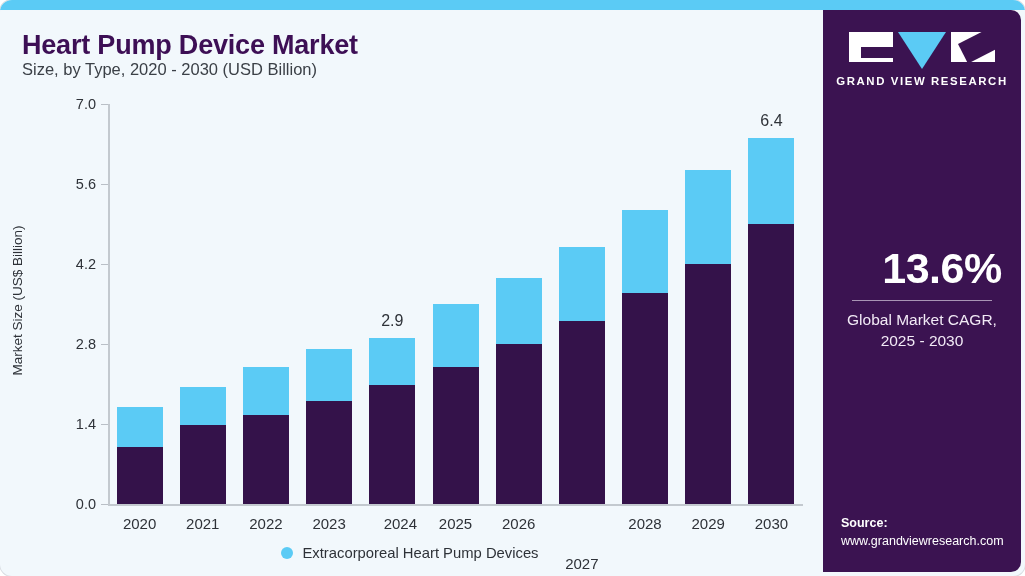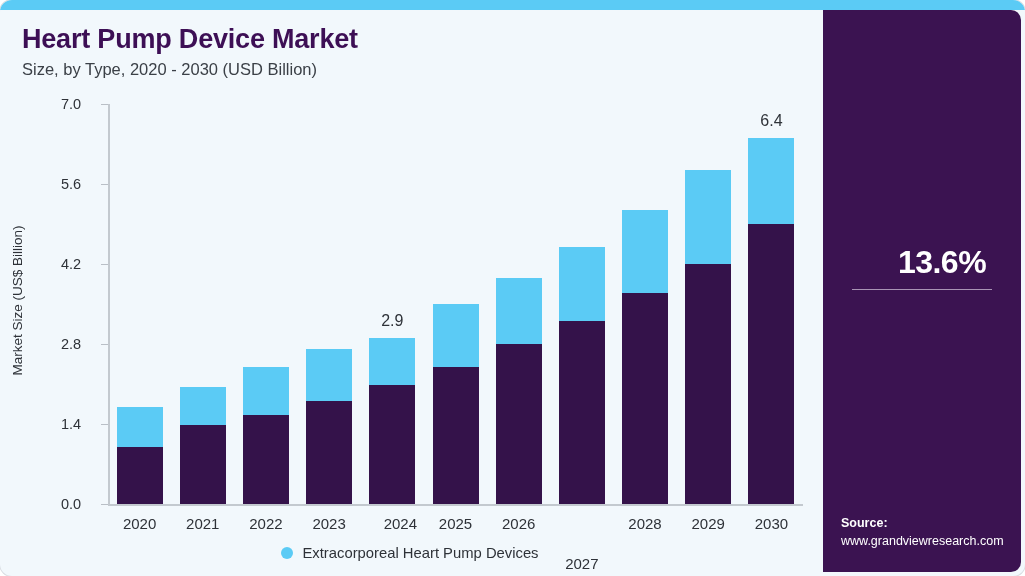--- a/index.html
+++ b/index.html
@@ -38,21 +38,21 @@
   .chart-panel {
     position: absolute;
     left: 0; top: 10px;
     width: 820px;
     height: 566px;
   }
 
   .title {
     position: absolute;
     left: 22px;
-    top: 14px;
+    top: 20px;
     font-size: 27px;
     font-weight: bold;
     color: #3d0f55;
     letter-spacing: -0.2px;
     white-space: nowrap;
   }
   .subtitle {
     position: absolute;
     left: 22px;
     top: 50px;
@@ -78,21 +78,21 @@
     transform: rotate(-90deg);
     font-size: 13.5px;
     color: #2e3238;
     white-space: nowrap;
   }
 
   .ytick {
     position: absolute;
     left: 46px;
     width: 50px;
-    text-align: center;
+    text-align: right;
     font-size: 14.5px;
     color: #2e3238;
     transform: translateY(-50%);
   }
   .ytick-mark {
     position: absolute;
     left: 101px;
     width: 7px;
     height: 1px;
     background: #b9bfc6;
@@ -241,21 +241,21 @@
   }
 
   .cagr-wrap {
     position: absolute;
     top: 236px;
     left: 0;
     width: 198px;
     text-align: center;
   }
   .cagr-value {
-    font-size: 32px;
+    font-size: 43px;
     font-weight: bold;
     letter-spacing: -0.5px;
     line-height: 1.05;
     padding-left: 40px;
   }
   .cagr-rule {
     width: 140px;
     height: 1px;
     background: #a894b4;
     margin: 9px auto 9px auto;
@@ -375,24 +375,36 @@
     <div class="legend" id="legend">
         <div class="legend-item">
           <span class="legend-dot" style="background: rgb(91, 203, 245);"></span>
           <span>Extracorporeal Heart Pump Devices</span>
         </div>
       </div>
   </div>
 
   <div class="side-panel">
 
+    <div class="logo-wrap">
+      <div class="logo-marks">
+        <div class="logo-g"></div>
+        <div class="logo-v"></div>
+        <div class="logo-r"></div>
+      </div>
+      <div class="logo-text">GRAND VIEW RESEARCH</div>
+    </div>
 
     <div class="cagr-wrap">
       <div class="cagr-value">13.6%</div>
       <div class="cagr-rule"></div>
+      <div class="cagr-caption">
+        <div>Global Market CAGR,</div>
+        <div>2025 - 2030</div>
+      </div>
     </div>
 
     <div class="source-wrap">
       <div class="source-label">Source:</div>
       <div class="source-url">www.grandviewresearch.com</div>
     </div>
 
   </div>
 </div>
 

